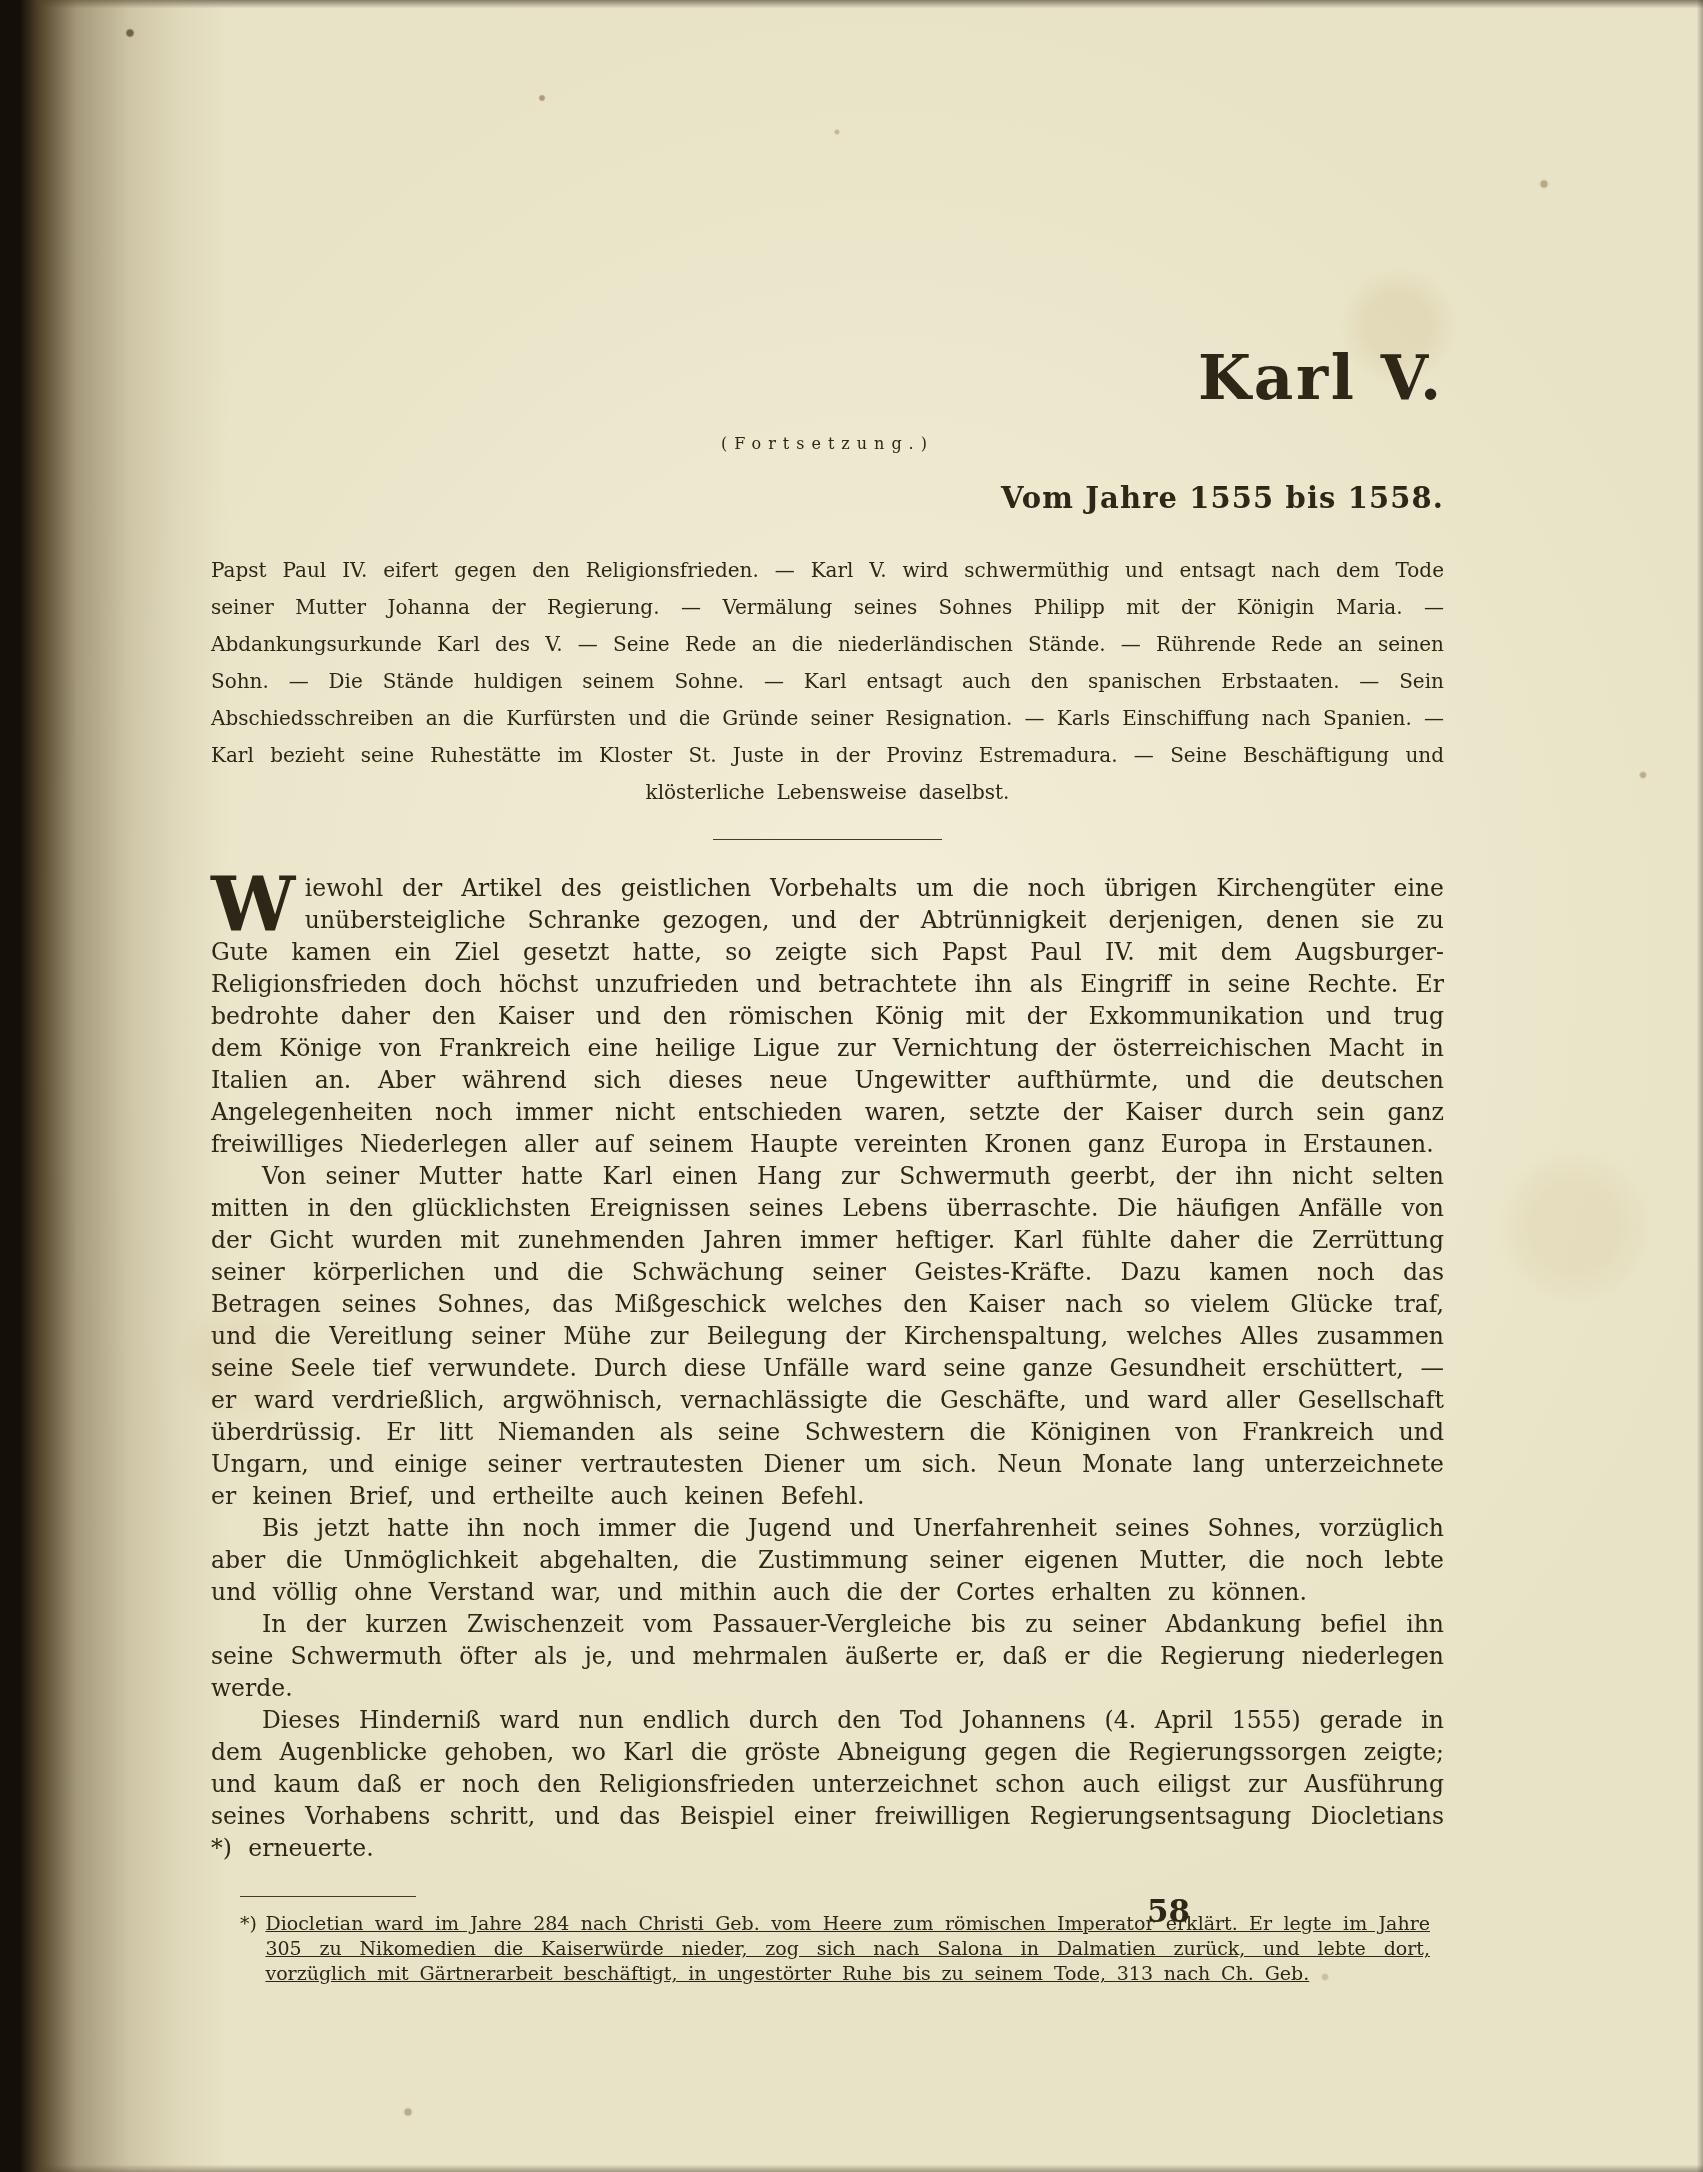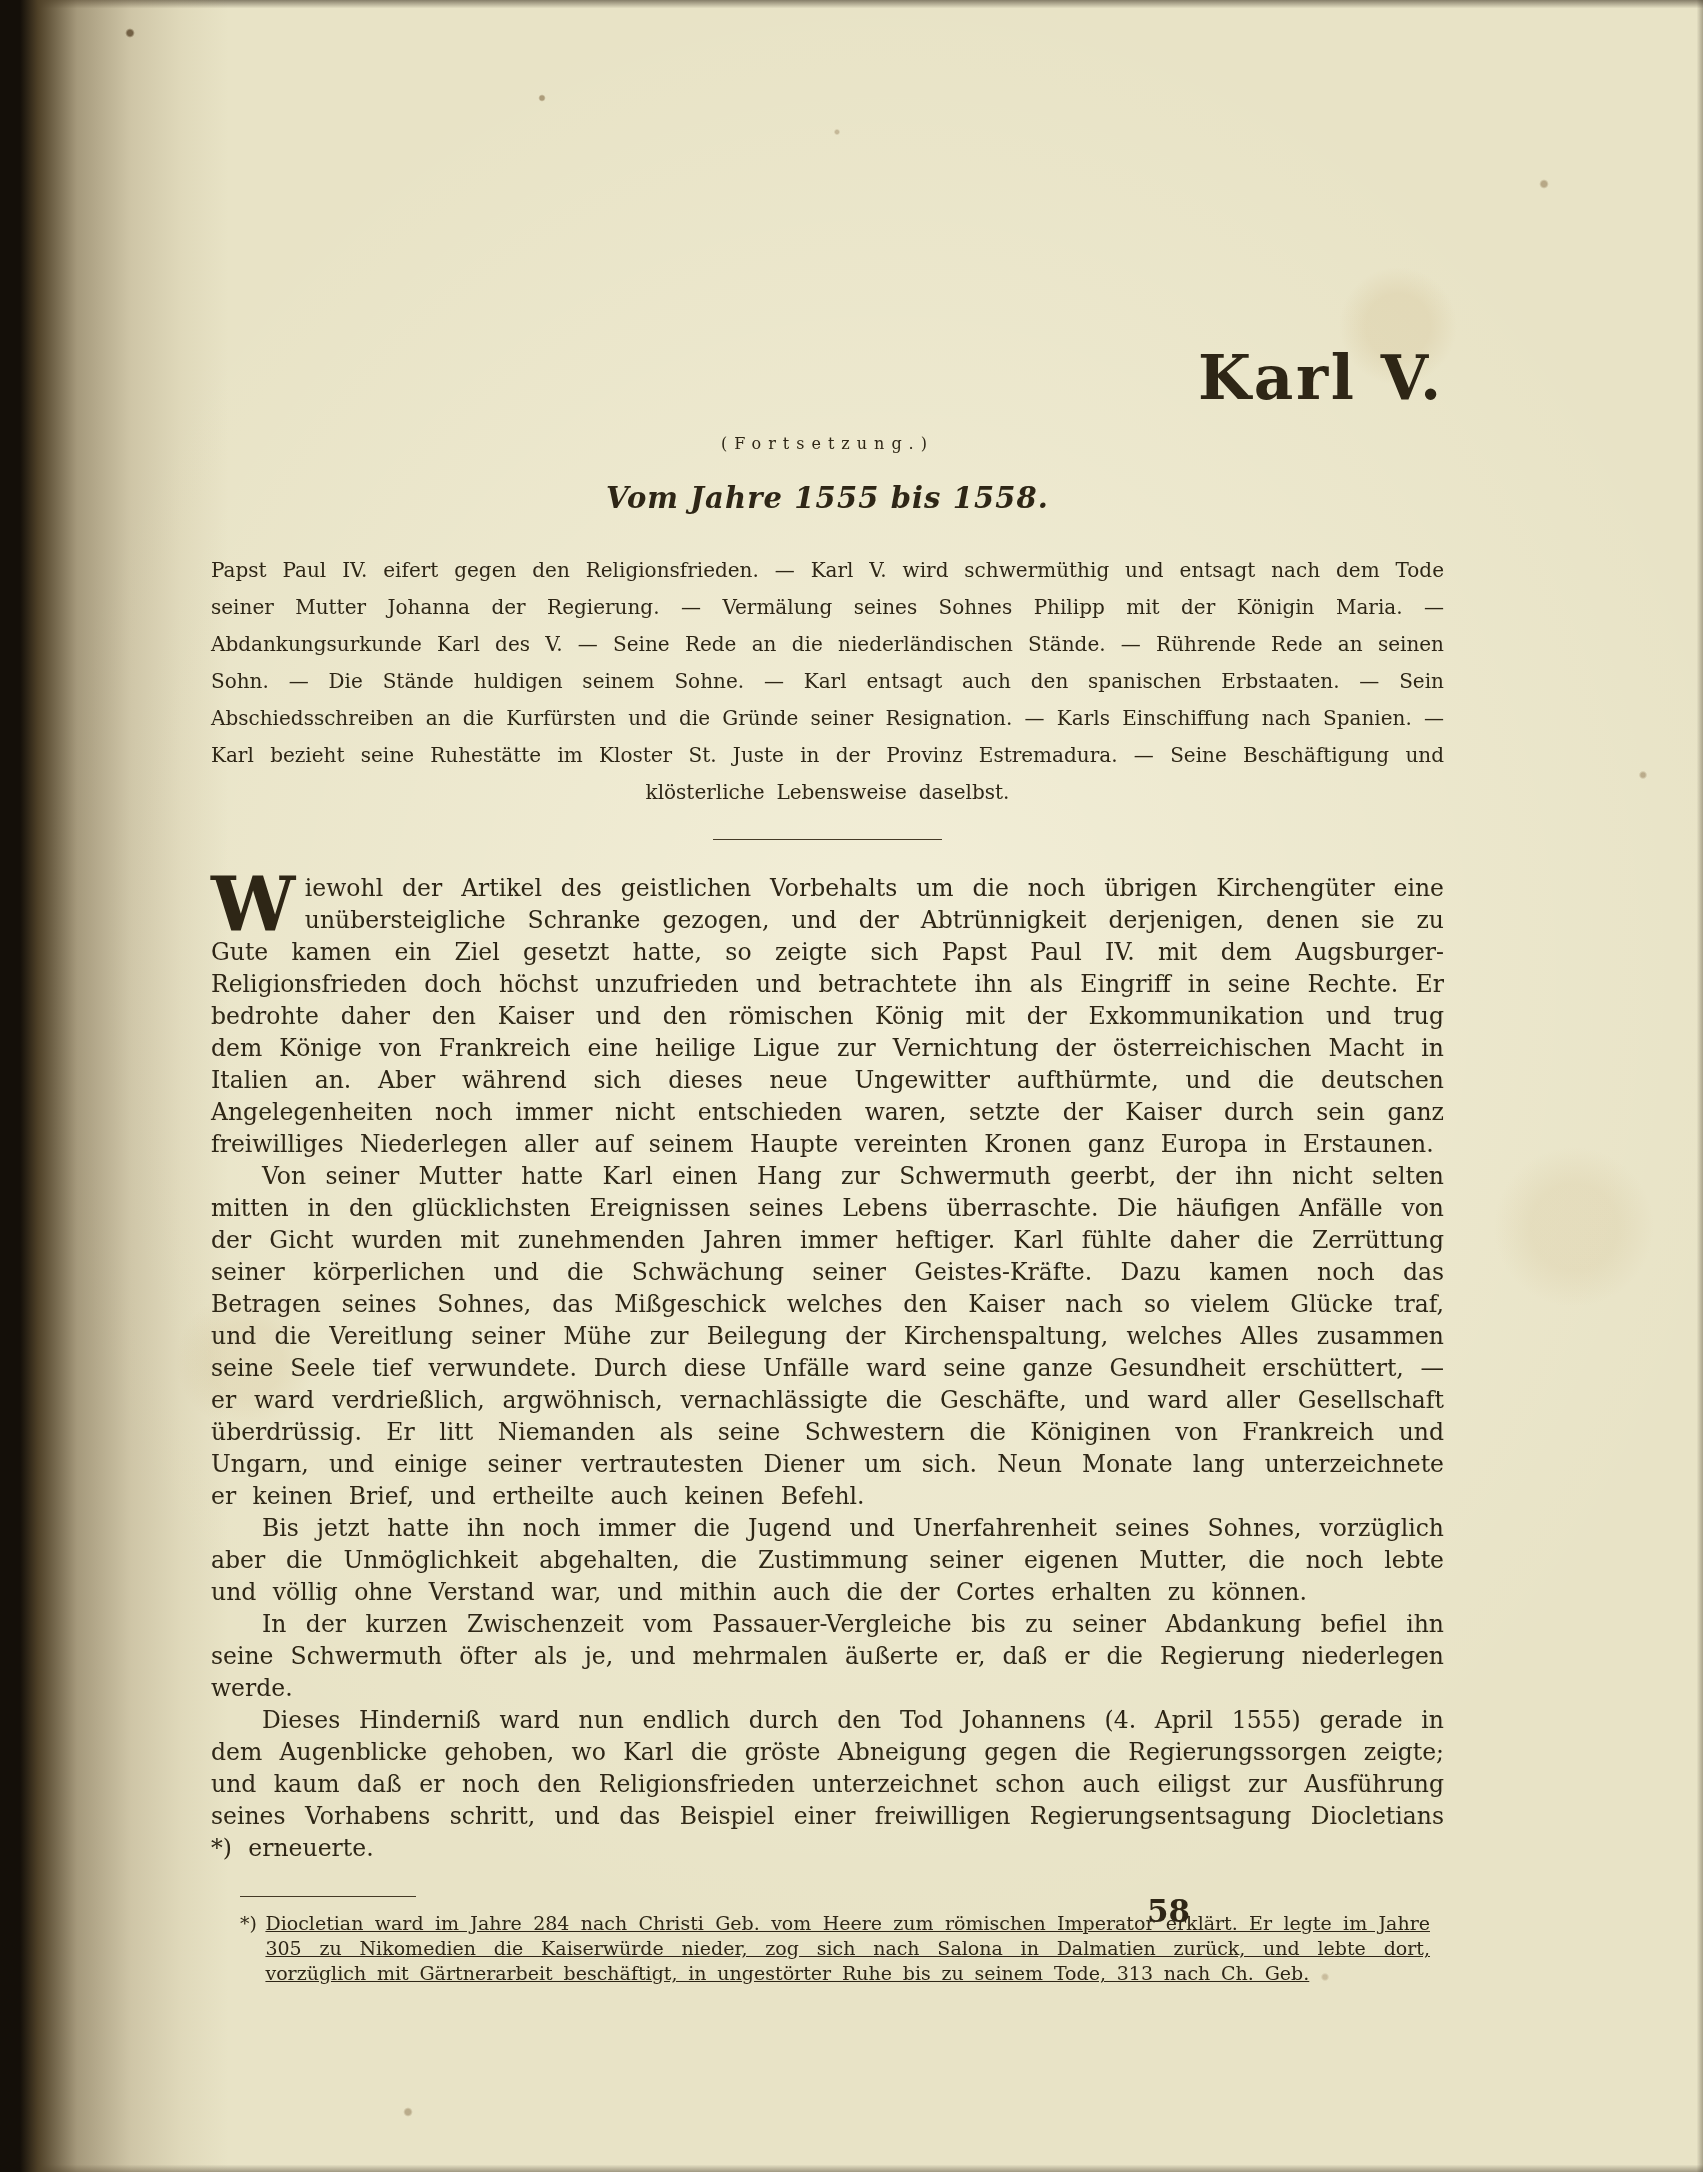--- a/index.html
+++ b/index.html
@@ -64,25 +64,24 @@
 
   .continuation {
     margin: 0 0 28px 0;
     text-align: center;
     font-size: 16px;
     letter-spacing: 7px;
   }
 
   .chapter {
     margin: 0 0 37px 0;
-    text-align: center;
+    text-align: right;
     font-size: 29px;
     font-weight: bold;
     letter-spacing: 1.1px;
-    font-style: italic;
   }
 
   .summary {
     margin: 0;
     font-size: 20px;
     line-height: 37px;
     text-align: justify;
     text-align-last: center;
     word-spacing: 0.28em;
   }

